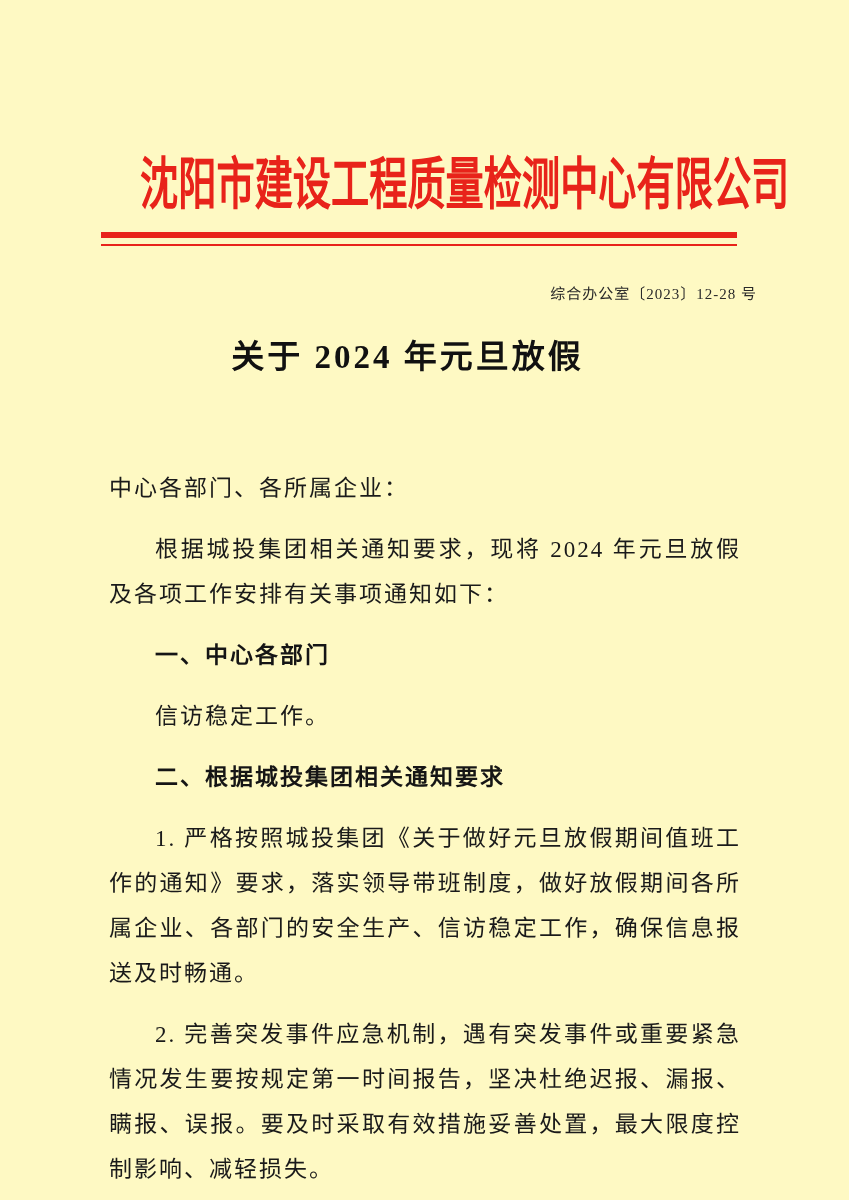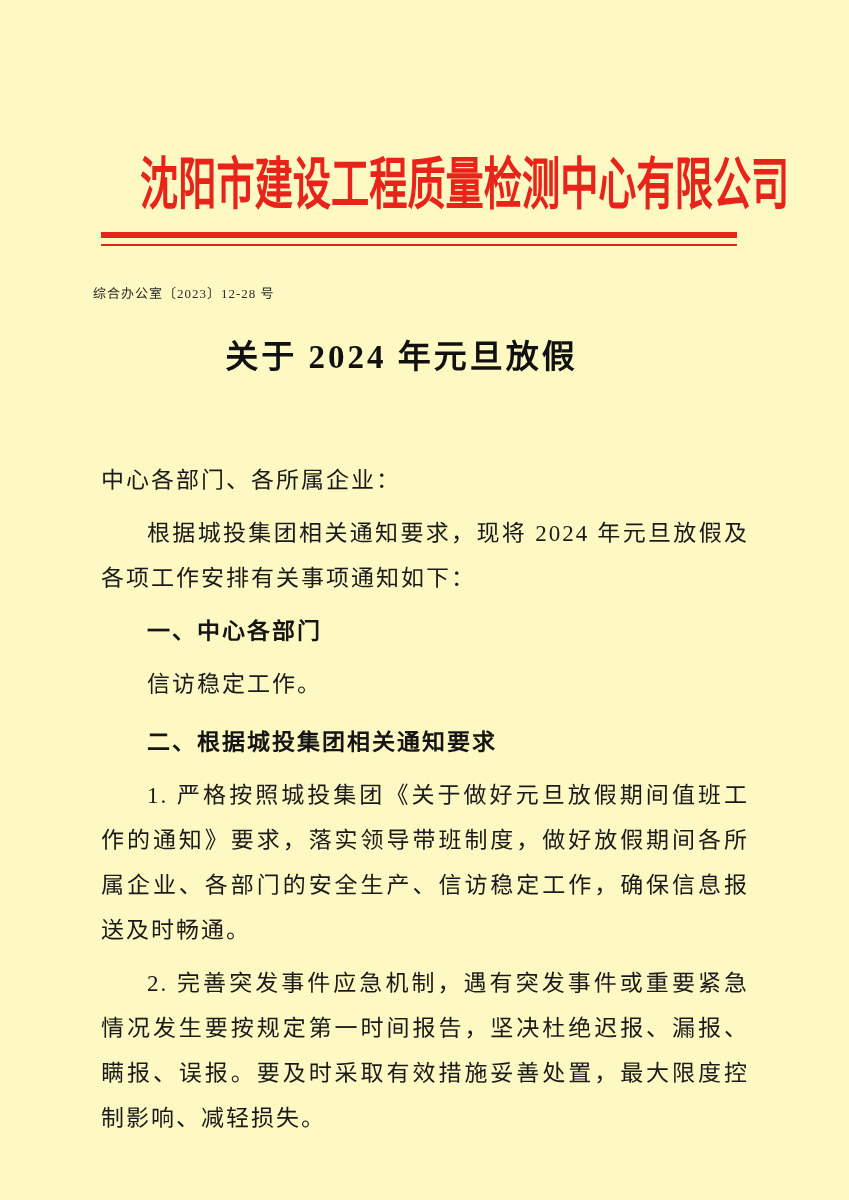--- a/index.html
+++ b/index.html
@@ -25,35 +25,35 @@
   }
   .rule-thick{
     position:absolute;top:232px;left:101px;width:636px;height:6px;background:var(--red);
   }
   .rule-thin{
     position:absolute;top:244px;left:101px;width:636px;height:2px;background:var(--red);
   }
   
   .doc-number{
     position:absolute;top:280px;left:93px;width:664px;
-    text-align:left;font-size:13px;line-height:28px;letter-spacing:1px;color:#2a2a2a;
+    text-align:right;font-size:15px;line-height:28px;letter-spacing:1px;color:#2a2a2a;
   }
   
   .notice-title{
-    position:absolute;top:334px;left:0;width:803px;
+    position:absolute;top:334px;left:6px;width:803px;
     text-align:center;font-weight:bold;font-size:33px;line-height:46px;
     letter-spacing:3px;color:#111;
   }
   
   .doc-body{
     position:absolute;top:450px;left:93px;width:664px;
     font-size:23px;line-height:45px;text-align:justify;
     letter-spacing:2px;color:#1a1a1a;
   }
-  .doc-body p{margin:8px;padding:0;}
+  .doc-body p{margin:16px;padding:0;}
   .p-indent{text-indent:2em;}
   .p-heading{
     font-family:"Liberation Sans","DejaVu Sans",sans-serif;
     font-weight:bold;text-indent:2em;letter-spacing:2px;color:#151515;
   }
   .gap-before{margin-top:13px !important;}
 </style>
 </head>
 <body>
 

